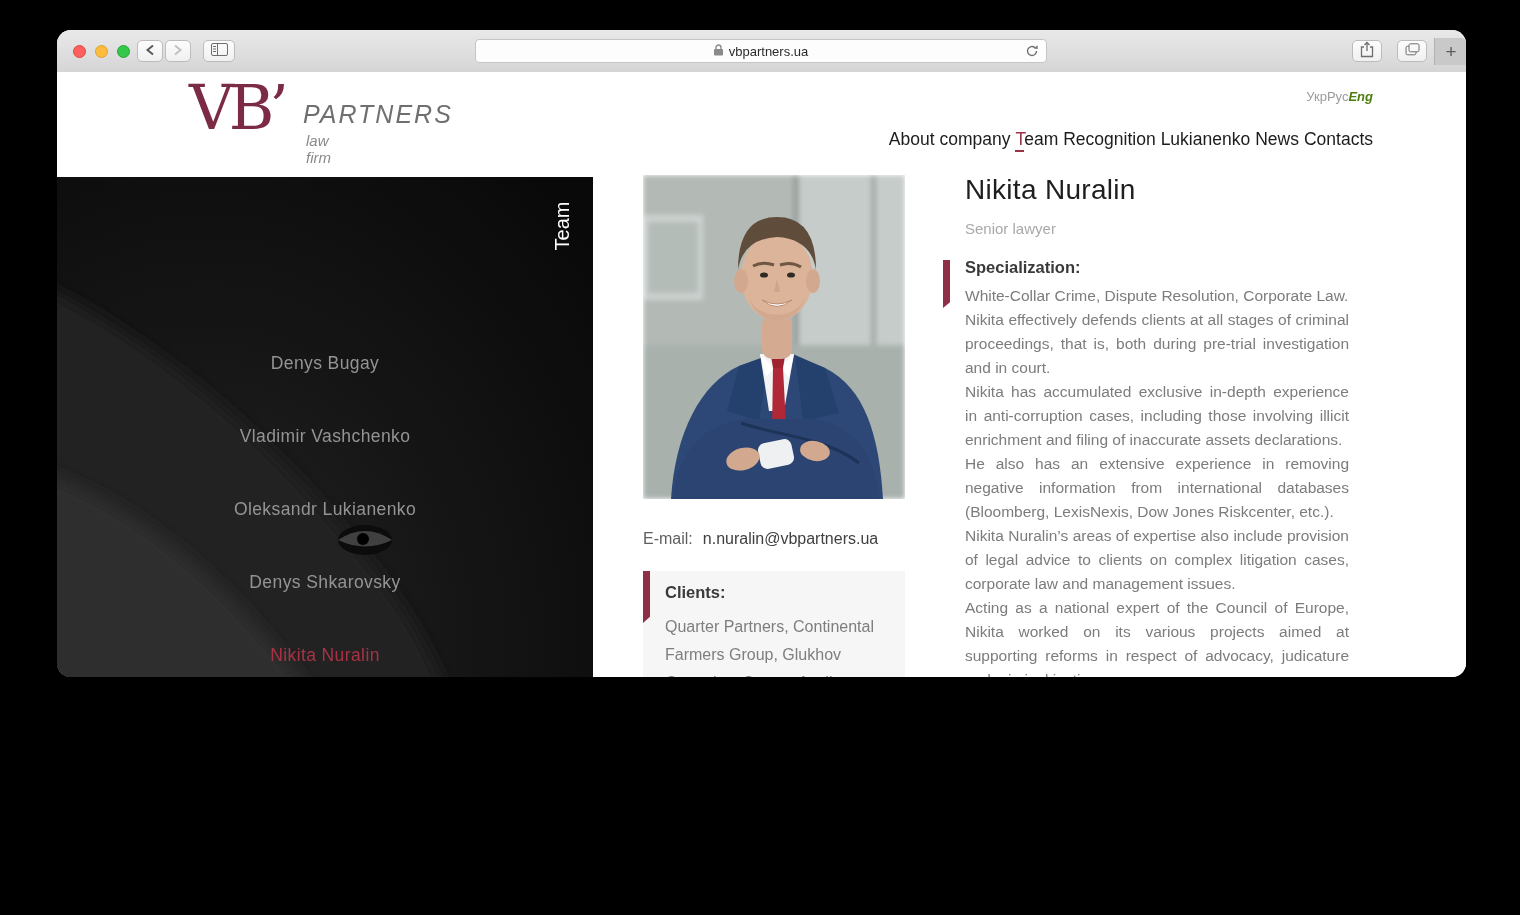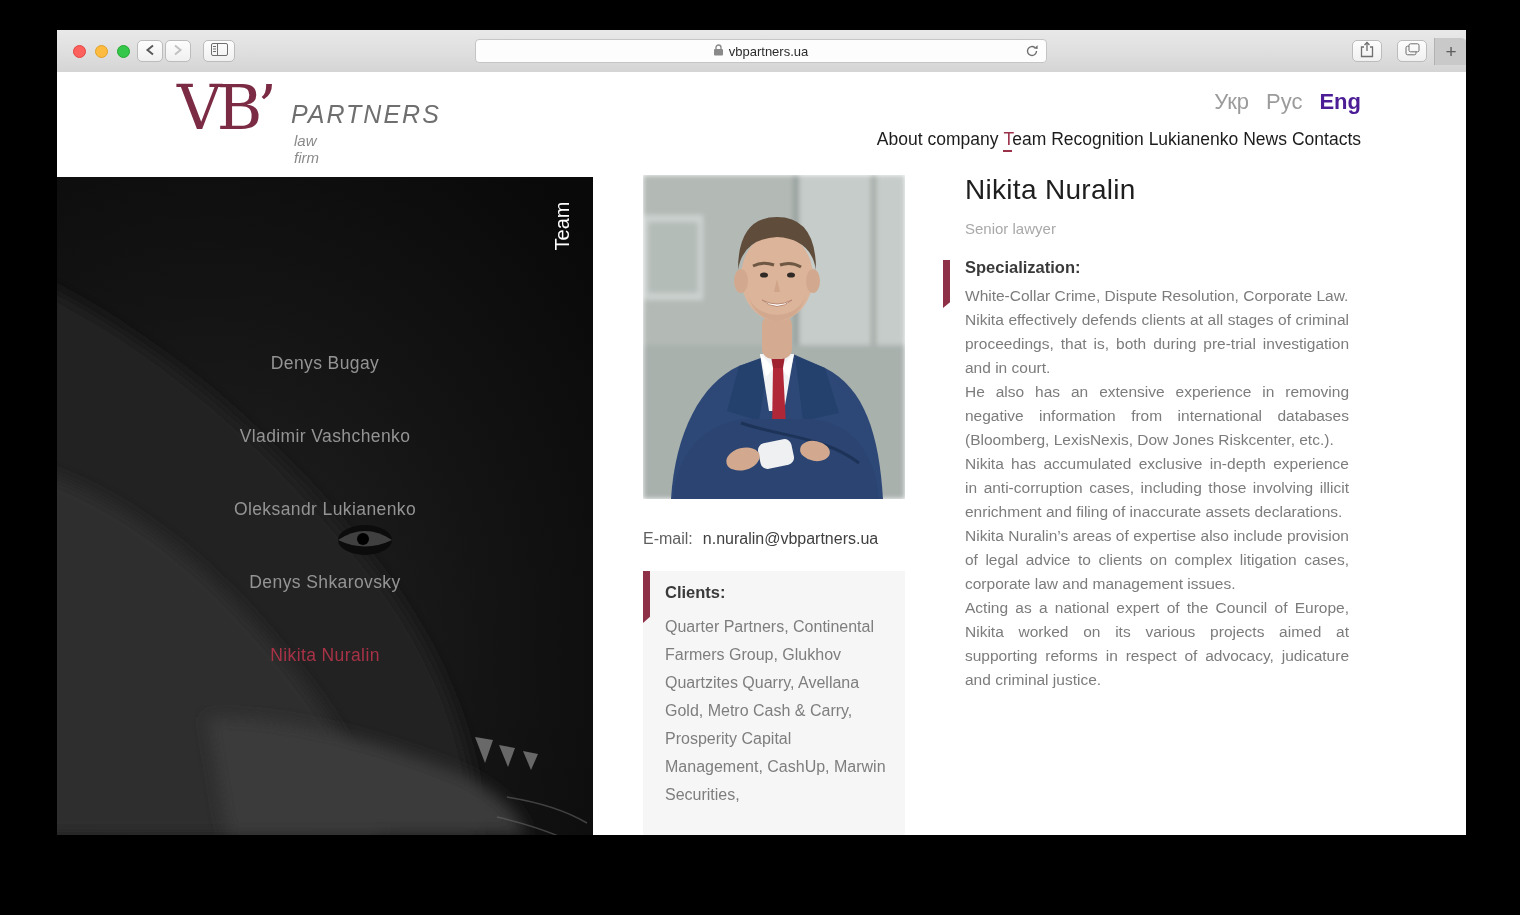--- a/index.html
+++ b/index.html
@@ -1,19 +1,19 @@
 <!DOCTYPE html>
 <html><head>
 <meta charset="utf-8">
 <style>
   html,body{margin:0;padding:0;background:#000;}
   .stage{position:relative;width:1520px;height:915px;background:#000;overflow:hidden;
          font-family:"Liberation Sans",sans-serif;}
-  .window{position:absolute;left:57px;top:30px;width:1409px;height:805px;background:#fff;
-          border-radius:0;overflow:hidden;box-shadow:0 0 0 1px rgba(0,0,0,.65);}
+  .window{position:absolute;left:57px;top:30px;width:1409px;height:647px;background:#fff;
+          border-radius:14px;overflow:hidden;box-shadow:0 0 0 1px rgba(0,0,0,.65);}
 
   
   .toolbar{position:absolute;left:0;top:0;width:100%;height:42px;
            background:linear-gradient(#e9e9e9,#d5d5d5);border-bottom:1px solid #a9a9a9;}
   .traffic{position:absolute;left:16px;top:15px;display:flex;gap:9px;}
   .dot{width:13px;height:13px;border-radius:50%;}
   .dot.red{background:#fc615d;border:1px solid #e2453f;box-sizing:border-box;}
   .dot.yellow{background:#fdbc40;border:1px solid #e0a229;box-sizing:border-box;}
   .dot.green{background:#34c749;border:1px solid #24a932;box-sizing:border-box;}
   .tb-btn{position:absolute;top:10px;height:22px;background:linear-gradient(#fdfdfd,#f0f0f0);
@@ -30,29 +30,29 @@
   .btn-share{left:1295px;width:30px;}
   .btn-tabs{left:1340px;width:30px;}
   .newtab{position:absolute;left:1377px;top:8px;width:32px;height:27px;background:#c9c9c9;
           border-left:1px solid #b2b2b2;color:#5d5d5d;font-size:19px;display:flex;
           align-items:center;justify-content:center;border-top-right-radius:6px;}
 
   
   .page{position:absolute;left:0;top:42px;width:1409px;height:763px;background:#fff;overflow:hidden;}
 
   
-  .site-header{position:absolute;left:4px;top:0;width:100%;height:105px;background:#fff;padding-left:12px;}
+  .site-header{position:absolute;left:16px;top:0;width:100%;height:105px;background:#fff;padding-left:12px;}
   .logo{position:absolute;left:116px;top:2px;cursor:pointer;}
   .logo-mono{position:absolute;left:0;top:-6px;font-family:"DejaVu Serif",serif;font-size:62px;
              color:#7c2b45;letter-spacing:-5px;line-height:80px;}
   .logo-word{position:absolute;left:114px;top:26px;font-size:25px;letter-spacing:2px;color:#6f6f6f;font-style:italic;}
   .logo-tag{position:absolute;left:117px;top:58px;font-style:italic;font-size:15px;color:#8a8a8a;}
-  .langs{position:absolute;right:121px;top:17px;display:flex;gap:17px;font-size:22px;}
+  .langs{position:absolute;right:121px;top:17px;display:flex;font-size:13px;}
   .lang{color:#9b9b9b;cursor:pointer;}
-  .lang.active{color:#4c1d95;font-weight:700;}
+  .lang.active{color:#4d7c0f;font-weight:700;font-style:italic;}
   .mainnav{position:absolute;right:121px;top:57px;display:flex;gap:5px;font-size:17.5px;color:#1c1c1c;}
   .nav-link{cursor:pointer;white-space:nowrap;color:#1c1c1c;}
   .nav-first{color:#9a3249;border-bottom:2px solid #9a3249;padding-bottom:1px;}
 
   
   .sidebar{position:absolute;left:0;top:105px;width:536px;height:658px;background:#0f0f0f;overflow:hidden;}
   .wolf{position:absolute;left:0;top:0;width:536px;height:658px;}
   .team-vert{position:absolute;left:476px;top:37px;width:60px;height:24px;color:#fff;font-size:20px;
              text-align:center;transform:rotate(-90deg);}
   .member{position:absolute;left:0;width:100%;text-align:center;font-size:17.5px;color:#949494;
@@ -279,21 +279,21 @@
         <div class="clients-text">Quarter Partners, Continental Farmers Group, Glukhov Quartzites Quarry, Avellana Gold, Metro Cash &amp; Carry, Prosperity Capital Management, CashUp, Marwin Securities,</div>
       </div>
 
       <h1 class="profile-name" style="margin:0;font-weight:400;">Nikita Nuralin</h1>
       <div class="profile-title">Senior lawyer</div>
       <div class="ribbon spec-ribbon"></div>
       <div class="spec-label">Specialization:</div>
       <div class="paragraphs">
         <p>White-Collar Crime, Dispute Resolution, Corporate Law.</p>
         <p>Nikita effectively defends clients at all stages of criminal proceedings, that is, both during pre-trial investigation and in court.</p>
+        <p>Nikita has accumulated exclusive in-depth experience in anti-corruption cases, including those involving illicit enrichment and filing of inaccurate assets declarations.</p>
         <p>He also has an extensive experience in removing negative information from international databases (Bloomberg, LexisNexis, Dow Jones Riskcenter, etc.).</p>
-        <p>Nikita has accumulated exclusive in-depth experience in anti-corruption cases, including those involving illicit enrichment and filing of inaccurate assets declarations.</p>
         <p>Nikita Nuralin’s areas of expertise also include provision of legal advice to clients on complex litigation cases, corporate law and management issues.</p>
         <p>Acting as a national expert of the Council of Europe, Nikita worked on its various projects aimed at supporting reforms in respect of advocacy, judicature and criminal justice.</p>
       </div>
 
     </div>
   </div>
 </div>
 
 </body></html>

